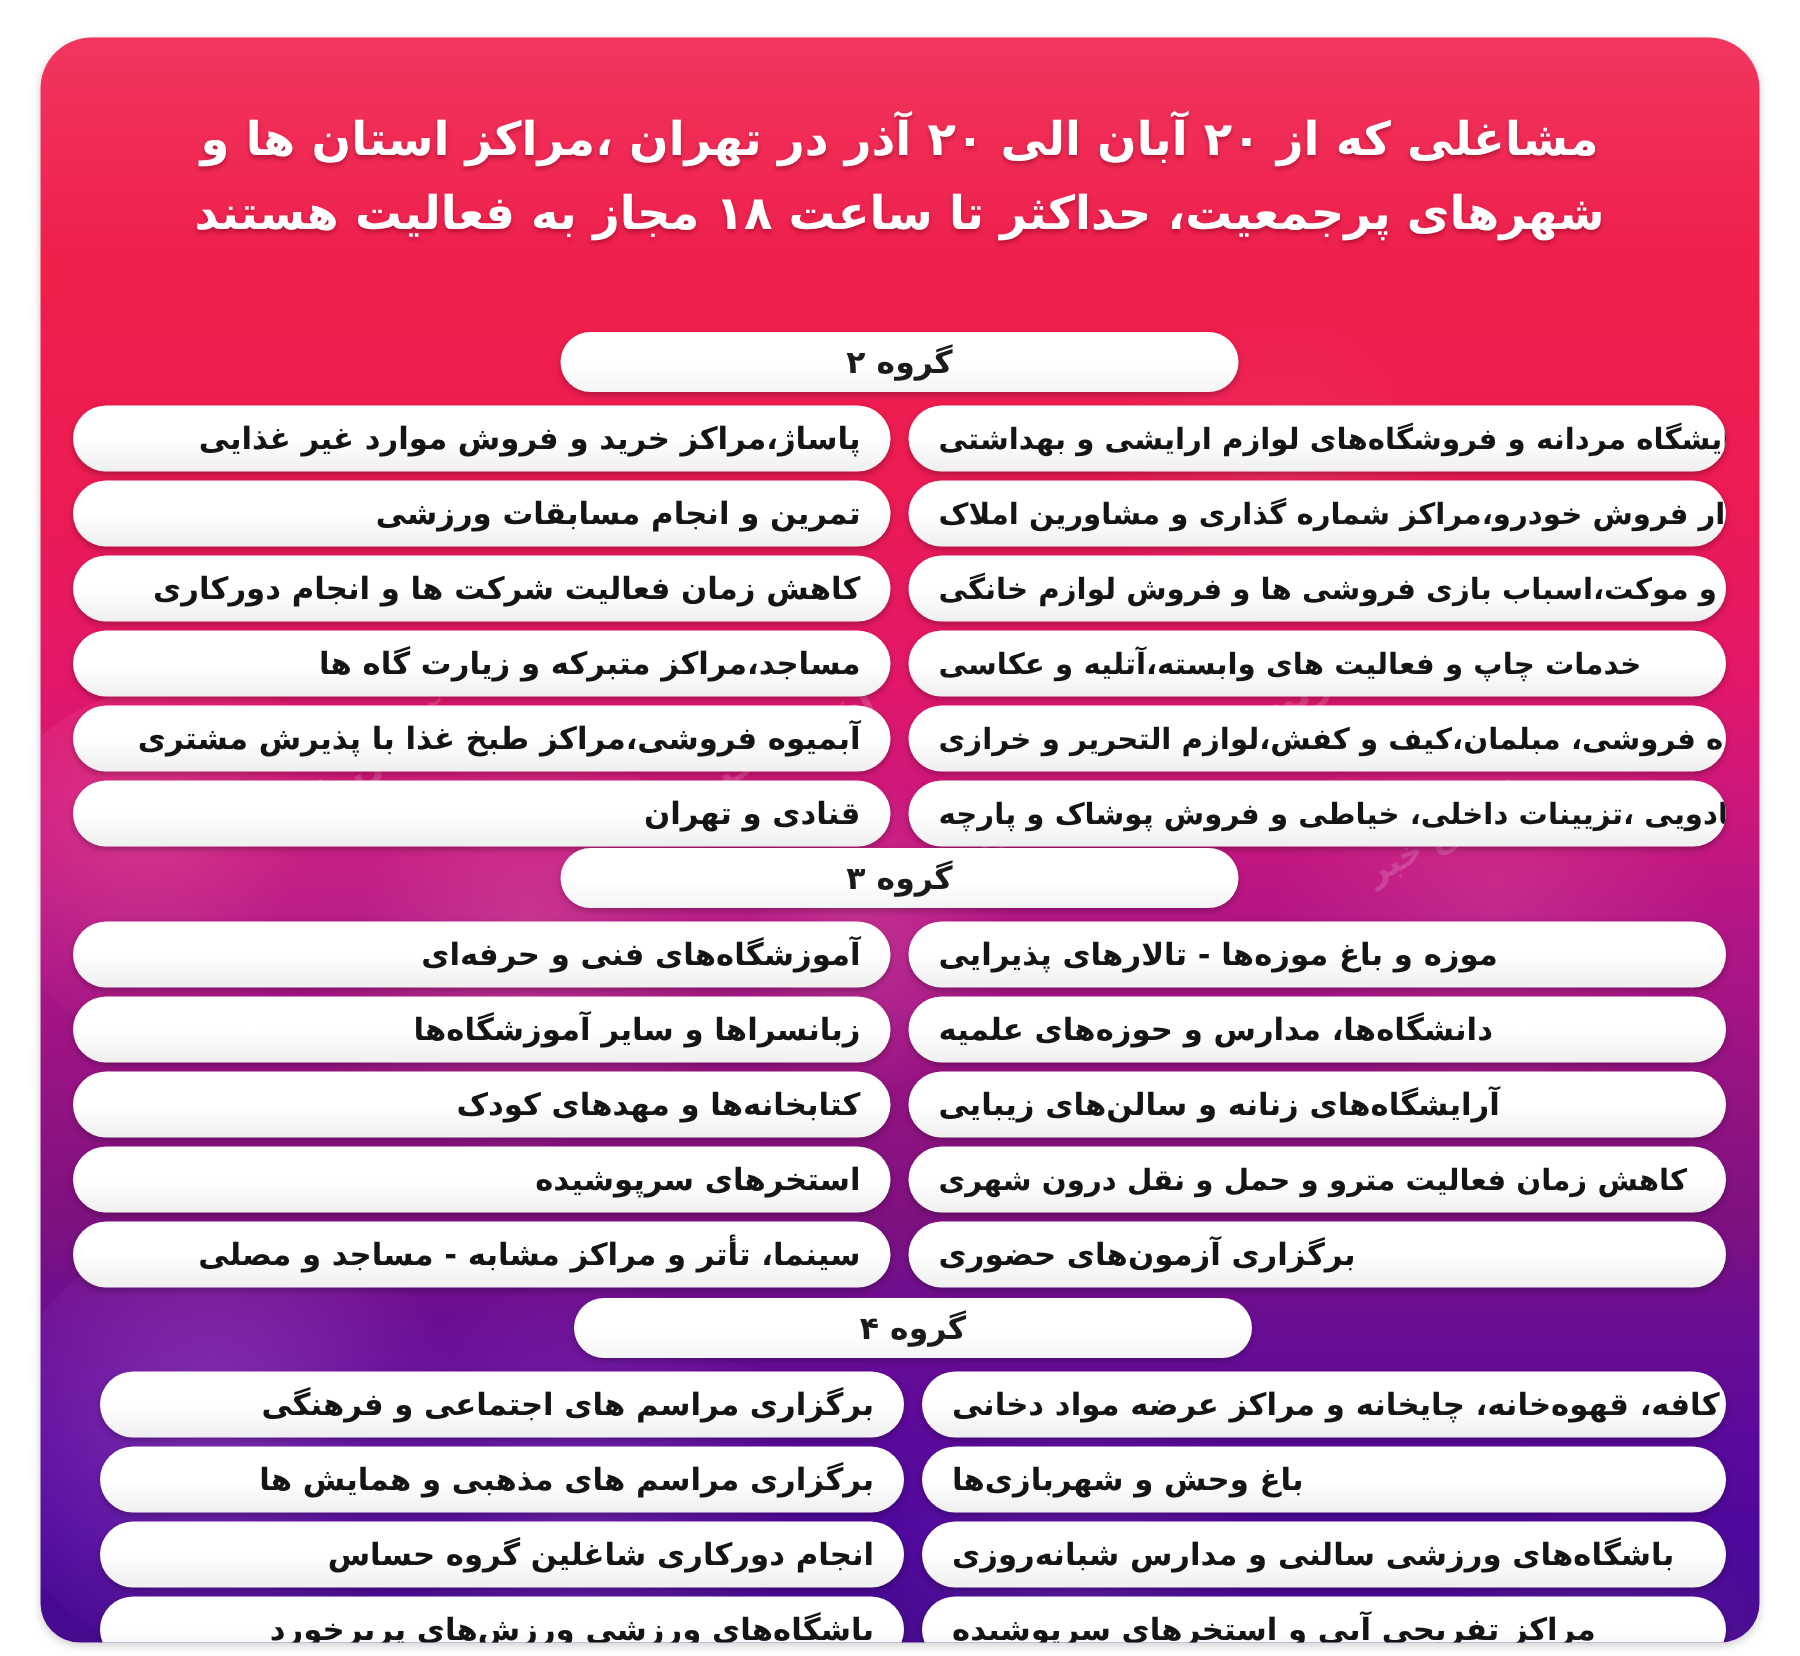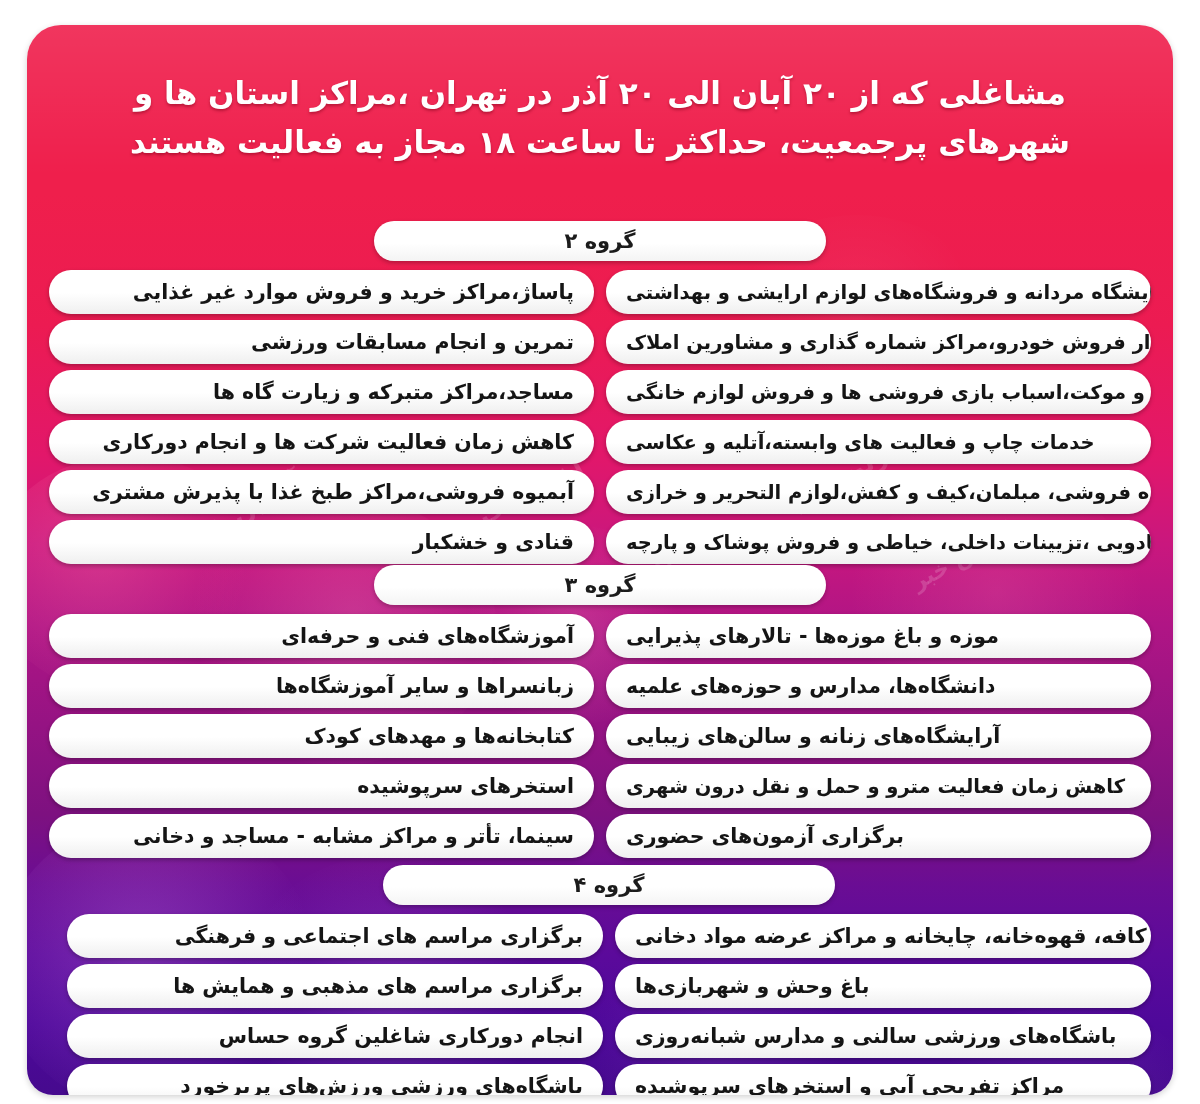--- a/index.html
+++ b/index.html
@@ -185,24 +185,24 @@
           <div class="item tight">آرایشگاه مردانه و فروشگاه‌های لوازم ارایشی و بهداشتی</div>
           <div class="item tight">بازار فروش خودرو،مراکز شماره گذاری و مشاورین املاک</div>
           <div class="item tight">فرش و موکت،اسباب بازی فروشی ها و فروش لوازم خانگی</div>
           <div class="item tight">خدمات چاپ و فعالیت های وابسته،آتلیه و عکاسی</div>
           <div class="item tight">پرده فروشی، مبلمان،کیف و کفش،لوازم التحریر و خرازی</div>
           <div class="item tight">کادویی ،تزیینات داخلی، خیاطی  و فروش پوشاک و پارچه</div>
         </div>
         <div class="col col-right">
           <div class="item">پاساژ،مراکز خرید و  فروش موارد غیر غذایی</div>
           <div class="item">تمرین و انجام مسابقات ورزشی</div>
+          <div class="item">کاهش زمان فعالیت شرکت ها و انجام دورکاری</div>
           <div class="item">مساجد،مراکز متبرکه و زیارت گاه ها</div>
-          <div class="item">کاهش زمان فعالیت شرکت ها و انجام دورکاری</div>
           <div class="item">آبمیوه فروشی،مراکز طبخ غذا با پذیرش مشتری</div>
-          <div class="item">قنادی و خشکبار</div>
+          <div class="item">قنادی و تهران</div>
         </div>
       </div>
     </div>
 
     <div class="section" id="sec3">
       <div class="group-head">
         <div class="group-pill">گروه ۳</div>
       </div>
       <div class="cols">
         <div class="col col-left">
@@ -210,21 +210,21 @@
           <div class="item">دانشگاه‌ها، مدارس و حوزه‌های علمیه</div>
           <div class="item">آرایشگاه‌های زنانه و سالن‌های زیبایی</div>
           <div class="item tight">کاهش زمان فعالیت مترو و حمل و نقل درون شهری</div>
           <div class="item">برگزاری  آزمون‌های حضوری</div>
         </div>
         <div class="col col-right">
           <div class="item">آموزشگاه‌های فنی و حرفه‌ای</div>
           <div class="item">زبانسراها و سایر آموزشگاه‌ها</div>
           <div class="item">کتابخانه‌ها و مهدهای کودک</div>
           <div class="item">استخرهای سرپوشیده</div>
-          <div class="item">سینما، تأتر و مراکز مشابه -  مساجد و دخانی</div>
+          <div class="item">سینما، تأتر و مراکز مشابه -  مساجد و مصلی</div>
         </div>
       </div>
     </div>
 
     <div class="section" id="sec4">
       <div class="group-head">
         <div class="group-pill">گروه ۴</div>
       </div>
       <div class="cols">
         <div class="col col-left">

